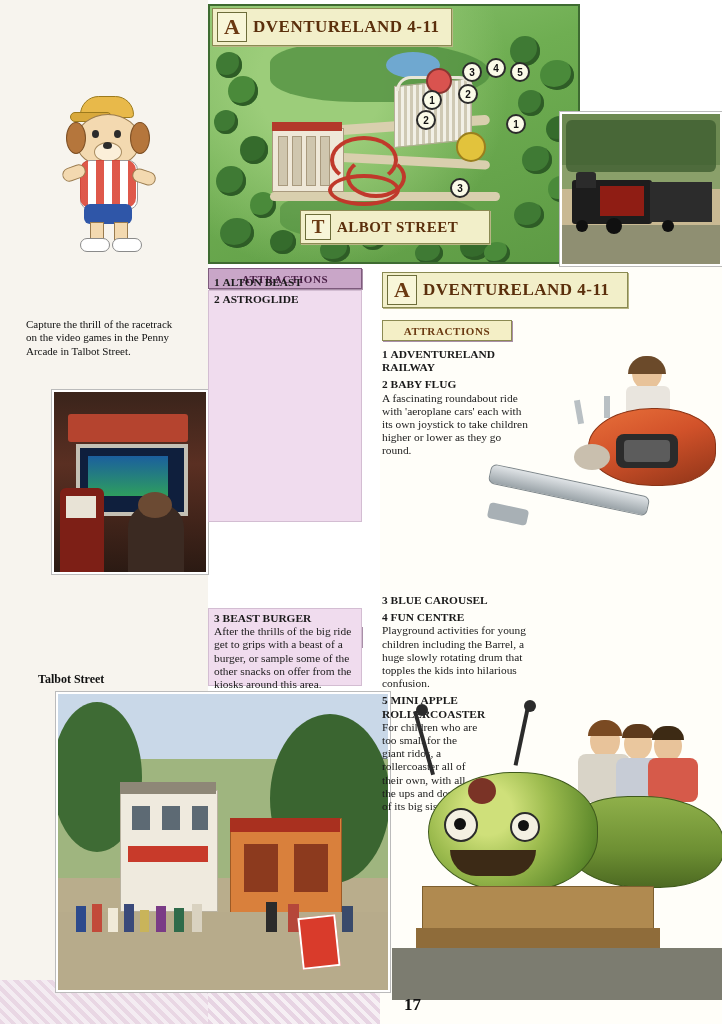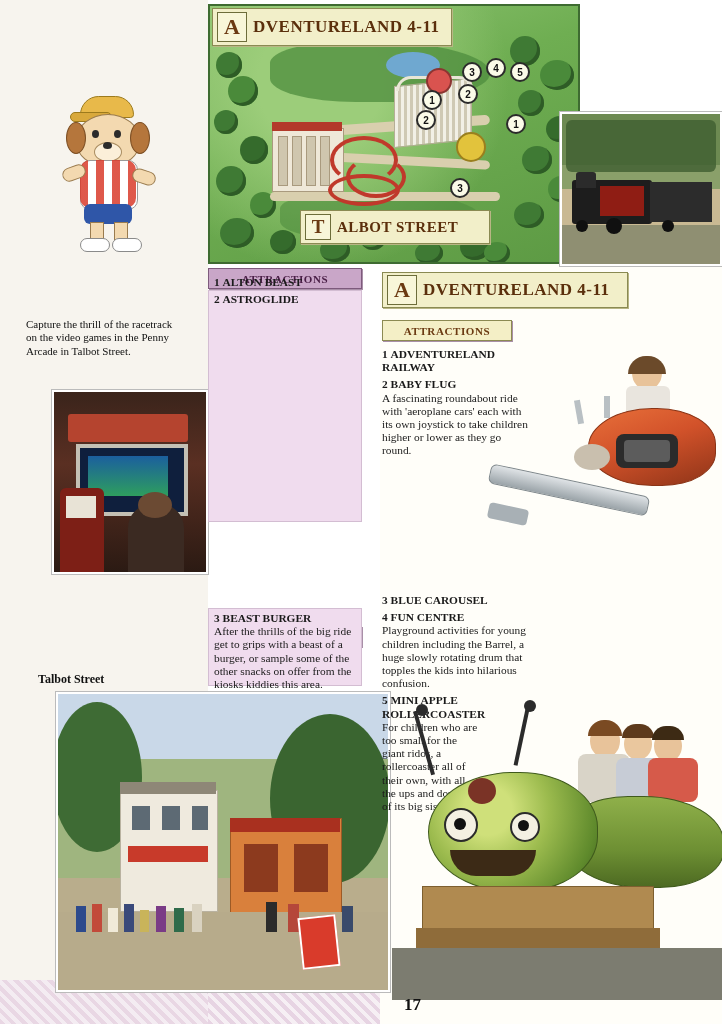--- a/index.html
+++ b/index.html
@@ -282,21 +282,21 @@
 </div>
 
 <div class="pill" style="left:208px;top:586px;width:152px;height:19px;margin-top:40px;">WHERE TO EAT &amp; SHOP</div>
 
 <div style="position:absolute;left:208px;top:608px;width:152px;height:76px;background:#f0dcee;border:1px solid #d3bdd2;"></div>
 
 <div class="col-text" style="left:214px;top:612px;width:142px;">
   <div class="entry">
     <span class="num">3</span>
     <span class="ttl">BEAST BURGER</span><br>
-    <span>After the thrills of the big ride get to grips with a beast of a burger, or sample some of the other snacks on offer from the kiosks kiddies this area.</span>
+    <span>After the thrills of the big ride get to grips with a beast of a burger, or sample some of the other snacks on offer from the kiosks around this area.</span>
   </div>
 </div>
 
 <div class="drop-head" style="left:382px;top:272px;width:244px;height:34px;">
   <div class="drop-cap">A</div>
   <div class="drop-text">DVENTURELAND 4-11</div>
 </div>
 
 <div class="pill yellow" style="left:382px;top:320px;width:128px;height:19px;">ATTRACTIONS</div>
 

